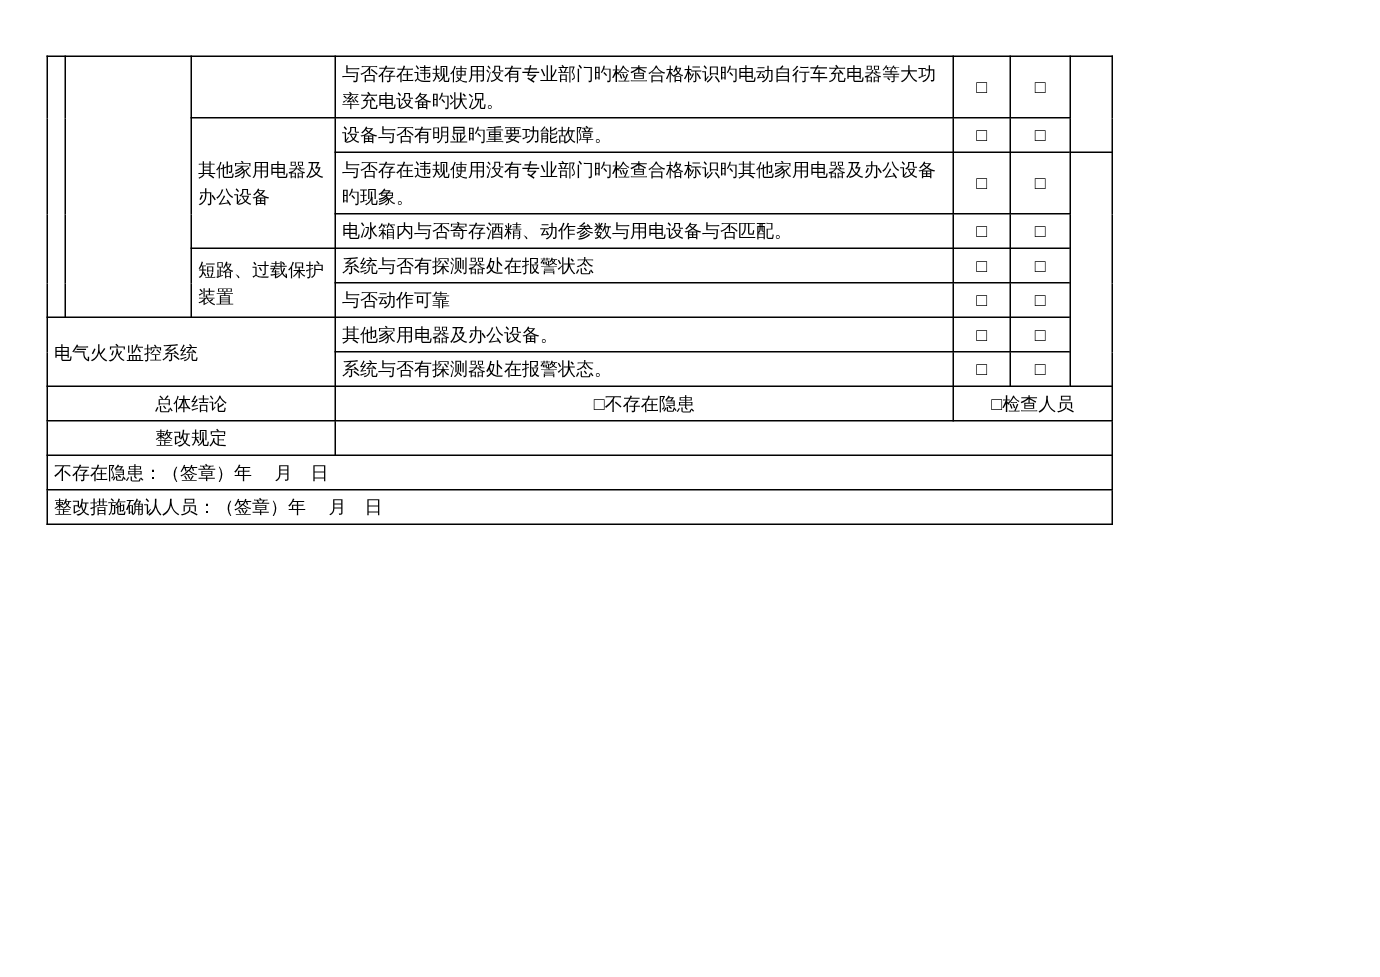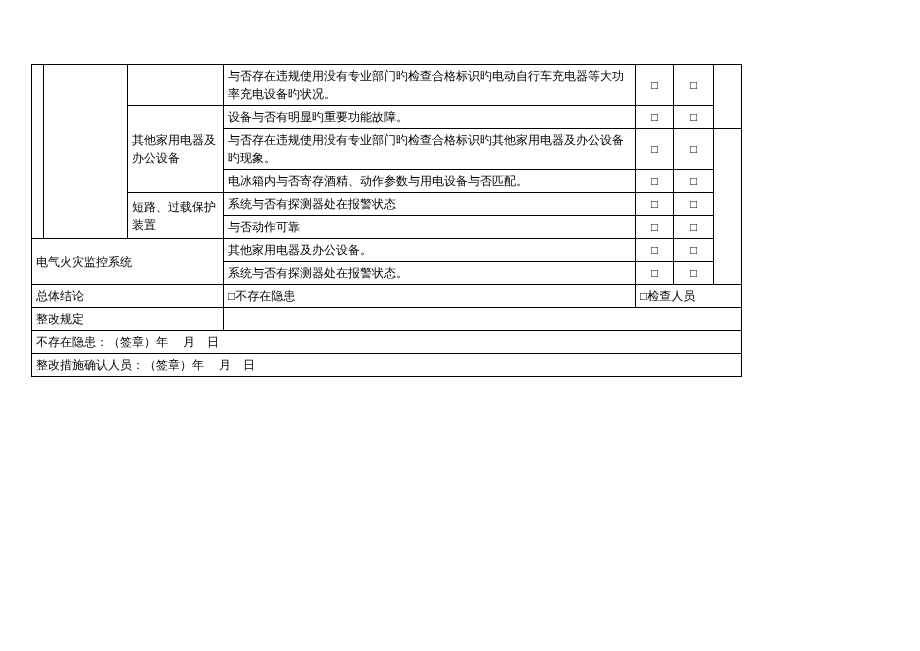--- a/index.html
+++ b/index.html
@@ -9,36 +9,36 @@
       font-family: "SimSun", "宋体", serif;
       font-size: 12px;
       color: #000;
       line-height: 1.5;
     }
     .page {
       width: 773px;
       height: 651px;
       position: relative;
       box-sizing: border-box;
-      padding-top: 64px;
+      padding-top: 37px;
     }
     table {
       border-collapse: collapse;
       margin: 0 auto;
       width: 710px;
       table-layout: fixed;
     }
     td {
       border: 1px solid #000;
       padding: 2px 4px;
       vertical-align: middle;
       box-sizing: border-box;
     }
     .checkbox-cell { text-align: center; }
-    .center { }
+    .center { text-align: center; }
   </style>
 </head>
 <body>
 
 <div class="page">
   <table>
     <colgroup>
       <col style="width:12px">
         <col style="width:84px">
         <col style="width:96px">

